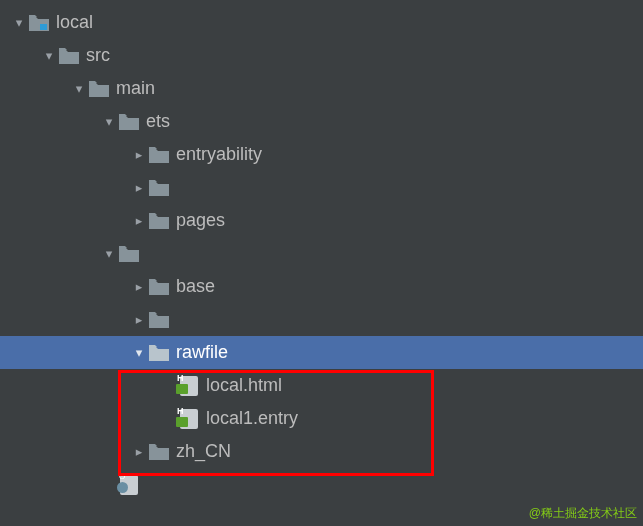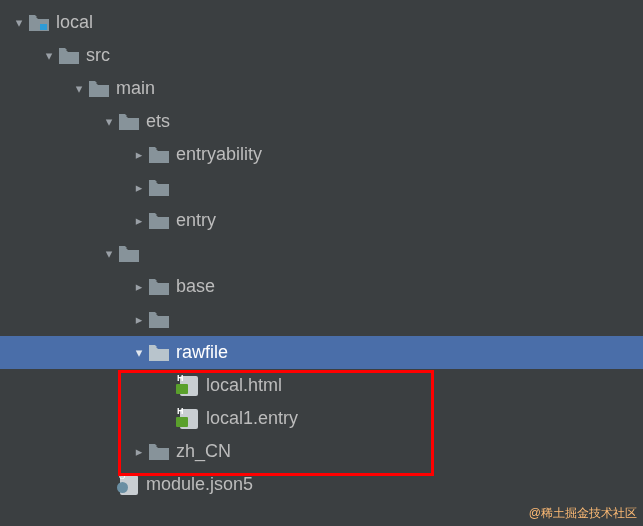--- a/index.html
+++ b/index.html
@@ -109,21 +109,21 @@
     left: 118px;
     top: 370px;
     width: 316px;
     height: 106px;
   }
   .watermark {
     position: absolute;
     right: 6px;
     bottom: 4px;
     font-size: 12px;
-    color: #fdba74;
+    color: #84cc16;
   }
 </style>
 </head>
 <body>
 
 <div class="tree">
 
   <div class="row">
     <span class="indent" style="width:10px"></span>
     <span class="arrow">▾</span>
@@ -191,21 +191,21 @@
   </div>
 
   <div class="row">
     <span class="indent" style="width:130px"></span>
     <span class="arrow">▸</span>
     <span class="icon">
       <svg class="folder-svg" viewBox="0 0 20 16">
           <path class="folder-body" d="M0 2 L7 2 L9 4 L20 4 L20 16 L0 16 Z M0 0 L6 0 L8 2 L0 2 Z"></path>
         </svg>
     </span>
-    <span class="label">entry</span>
+    <span class="label">pages</span>
   </div>
 
   <div class="row">
     <span class="indent" style="width:100px"></span>
     <span class="arrow">▾</span>
     <span class="icon">
       <svg class="folder-svg" viewBox="0 0 20 16">
           <path class="folder-body" d="M0 2 L7 2 L9 4 L20 4 L20 16 L0 16 Z M0 0 L6 0 L8 2 L0 2 Z"></path>
         </svg>
     </span>
@@ -271,20 +271,19 @@
     </span>
     <span class="label">zh_CN</span>
   </div>
 
   <div class="row">
     <span class="indent" style="width:100px"></span>
     <span class="arrow blank">▸</span>
     <span class="icon">
       <span class="file-json5"></span>
     </span>
-    <span class="label">module.json5</span>
   </div>
 
 </div>
 
 <div class="highlight-box"></div>
 
 <div class="watermark">@稀土掘金技术社区</div>
 
 </body></html>

